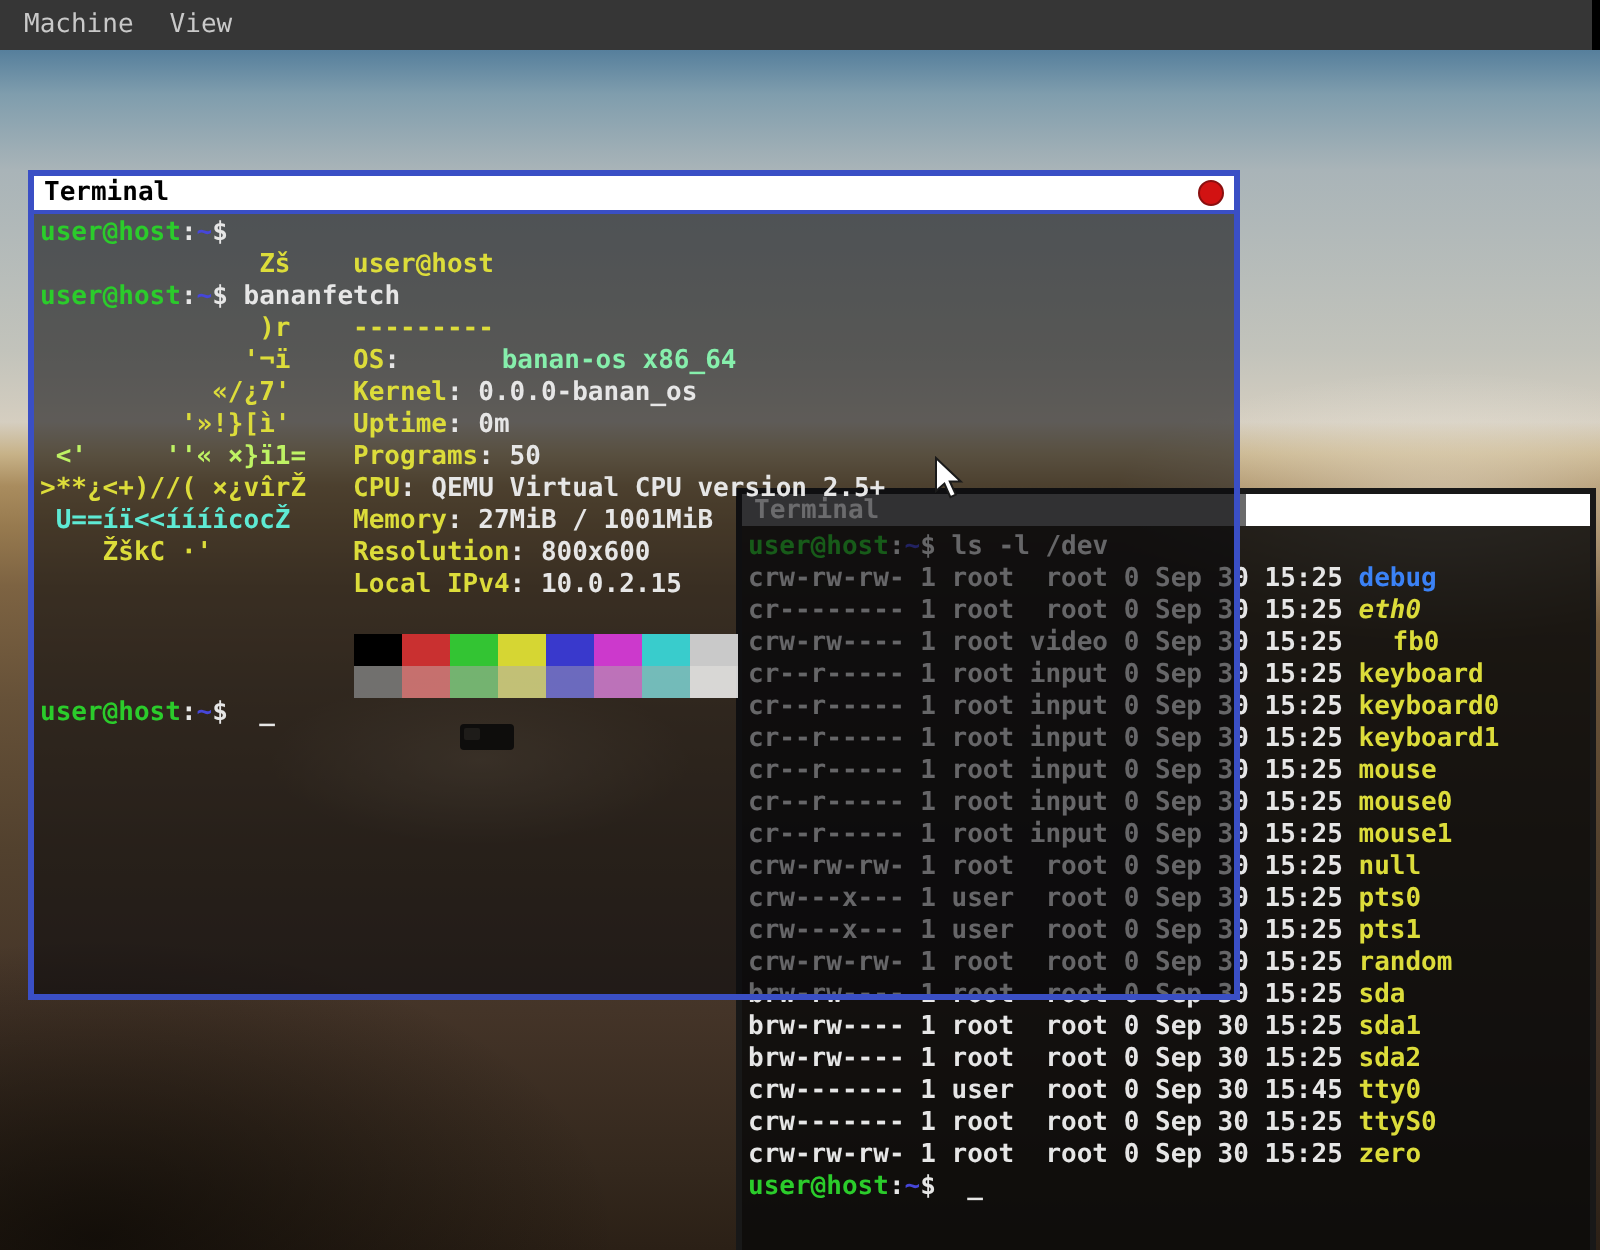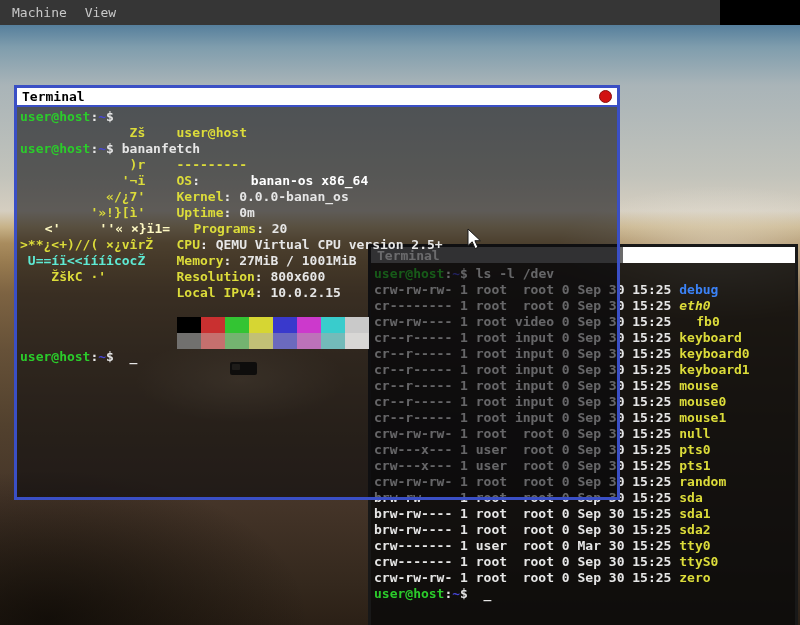--- a/index.html
+++ b/index.html
@@ -1,19 +1,19 @@
 <!DOCTYPE html>
 <html><head>
 <meta charset="utf-8">
 <style>
   html,body{margin:0;padding:0;}
   body{width:800px;height:625px;overflow:hidden;position:relative;background:#000;
        font-family:"DejaVu Sans Mono",monospace;}
   
-  .menubar{position:absolute;left:0;top:0;width:720px;height:25px;background:#363636;
+  .menubar{position:absolute;left:0;top:0;width:796px;height:25px;background:#363636;
            z-index:10;display:flex;align-items:center;gap:18px;padding-left:12px;box-sizing:border-box;}
   .menubar span{color:#c9c9c9;font:13px "DejaVu Sans Mono",monospace;cursor:default;}
   
   .wallpaper{position:absolute;left:0;top:25px;width:800px;height:600px;z-index:0;
     background-color:#52412e;
     background-image:
       radial-gradient(420px 240px at 6% 99%, rgba(12,9,5,0.78), rgba(12,9,5,0) 62%),
       radial-gradient(150px 60px at 240px 355px, rgba(195,172,138,0.28), rgba(195,172,138,0) 70%),
       radial-gradient(220px 90px at 90% 38%, rgba(246,244,238,0.5), rgba(246,244,238,0) 75%),
       linear-gradient(to bottom,
@@ -76,41 +76,41 @@
       <div class="row"><span style="color: rgb(230, 230, 230);">cr--r----- 1 root input 0 Sep 30 15:25 </span><span style="color: rgb(220, 220, 58);">mouse</span></div>
       <div class="row"><span style="color: rgb(230, 230, 230);">cr--r----- 1 root input 0 Sep 30 15:25 </span><span style="color: rgb(220, 220, 58);">mouse0</span></div>
       <div class="row"><span style="color: rgb(230, 230, 230);">cr--r----- 1 root input 0 Sep 30 15:25 </span><span style="color: rgb(220, 220, 58);">mouse1</span></div>
       <div class="row"><span style="color: rgb(230, 230, 230);">crw-rw-rw- 1 root  root 0 Sep 30 15:25 </span><span style="color: rgb(220, 220, 58);">null</span></div>
       <div class="row"><span style="color: rgb(230, 230, 230);">crw---x--- 1 user  root 0 Sep 30 15:25 </span><span style="color: rgb(220, 220, 58);">pts0</span></div>
       <div class="row"><span style="color: rgb(230, 230, 230);">crw---x--- 1 user  root 0 Sep 30 15:25 </span><span style="color: rgb(220, 220, 58);">pts1</span></div>
       <div class="row"><span style="color: rgb(230, 230, 230);">crw-rw-rw- 1 root  root 0 Sep 30 15:25 </span><span style="color: rgb(220, 220, 58);">random</span></div>
       <div class="row"><span style="color: rgb(230, 230, 230);">brw-rw---- 1 root  root 0 Sep 30 15:25 </span><span style="color: rgb(220, 220, 58);">sda</span></div>
       <div class="row"><span style="color: rgb(230, 230, 230);">brw-rw---- 1 root  root 0 Sep 30 15:25 </span><span style="color: rgb(220, 220, 58);">sda1</span></div>
       <div class="row"><span style="color: rgb(230, 230, 230);">brw-rw---- 1 root  root 0 Sep 30 15:25 </span><span style="color: rgb(220, 220, 58);">sda2</span></div>
-      <div class="row"><span style="color: rgb(230, 230, 230);">crw------- 1 user  root 0 Mar 30 15:25 </span><span style="color: rgb(220, 220, 58);">tty0</span></div>
+      <div class="row"><span style="color: rgb(230, 230, 230);">crw------- 1 user  root 0 Sep 30 15:45 </span><span style="color: rgb(220, 220, 58);">tty0</span></div>
       <div class="row"><span style="color: rgb(230, 230, 230);">crw------- 1 root  root 0 Sep 30 15:25 </span><span style="color: rgb(220, 220, 58);">ttyS0</span></div>
       <div class="row"><span style="color: rgb(230, 230, 230);">crw-rw-rw- 1 root  root 0 Sep 30 15:25 </span><span style="color: rgb(220, 220, 58);">zero</span></div>
       <div class="row"><span style="color: rgb(43, 204, 43);">user@host</span><span style="color: rgb(230, 230, 230);">:</span><span style="color: rgb(70, 70, 216);">~</span><span style="color: rgb(230, 230, 230);">$ </span><span style="color: rgb(230, 230, 230);"> </span><span style="color: rgb(230, 230, 230);">_</span></div>
     </div>
 </div>
 
 <div class="window t1">
   <div class="titlebar">
     <span>Terminal</span>
     <span class="closebtn"></span>
   </div>
   <div class="body" id="t1-body">
       <div class="row"><span style="color: rgb(43, 204, 43);">user@host</span><span style="color: rgb(230, 230, 230);">:</span><span style="color: rgb(70, 70, 216);">~</span><span style="color: rgb(230, 230, 230);">$ </span></div>
       <div class="row"><span class="art" style="color: rgb(220, 220, 58);">              Zš</span><span class="gap3"></span><span style="color: rgb(220, 220, 58);">user@host</span></div>
       <div class="row"><span style="color: rgb(43, 204, 43);">user@host</span><span style="color: rgb(230, 230, 230);">:</span><span style="color: rgb(70, 70, 216);">~</span><span style="color: rgb(230, 230, 230);">$ </span><span style="color: rgb(230, 230, 230);">bananfetch</span></div>
       <div class="row"><span class="art" style="color: rgb(220, 220, 58);">              )r</span><span class="gap3"></span><span style="color: rgb(220, 220, 58);">---------</span></div>
-      <div class="row"><span class="art" style="color: rgb(220, 220, 58);">             '¬ï</span><span class="gap3"></span><span style="color: rgb(220, 220, 58);">OS</span><span style="color: rgb(230, 230, 230);">: </span><span style="color: #ffffff; padding-left: 43px;">banan-os x86_64</span></div>
+      <div class="row"><span class="art" style="color: rgb(220, 220, 58);">             '¬ï</span><span class="gap3"></span><span style="color: rgb(220, 220, 58);">OS</span><span style="color: rgb(230, 230, 230);">: </span><span style="color: #86efac; padding-left: 43px;">banan-os x86_64</span></div>
       <div class="row"><span class="art" style="color: rgb(220, 220, 58);">           «/¿7'</span><span class="gap3"></span><span style="color: rgb(220, 220, 58);">Kernel</span><span style="color: rgb(230, 230, 230);">: </span><span style="color: rgb(230, 230, 230);">0.0.0-banan_os</span></div>
       <div class="row"><span class="art" style="color: rgb(220, 220, 58);">         '»!}[ì'</span><span class="gap3"></span><span style="color: rgb(220, 220, 58);">Uptime</span><span style="color: rgb(230, 230, 230);">: </span><span style="color: rgb(230, 230, 230);">0m</span></div>
-      <div class="row"><span class="art" style="color: #fef9c3; margin-left: 17px;"> &lt;'     ''« ×}ï1=</span><span class="gap3"></span><span style="color: rgb(220, 220, 58);">Programs</span><span style="color: rgb(230, 230, 230);">: </span><span style="color: rgb(230, 230, 230);">20</span></div>
+      <div class="row"><span class="art" style="color: #bef264;"> &lt;'     ''« ×}ï1=</span><span class="gap3"></span><span style="color: rgb(220, 220, 58);">Programs</span><span style="color: rgb(230, 230, 230);">: </span><span style="color: rgb(230, 230, 230);">50</span></div>
       <div class="row"><span class="art" style="color: rgb(220, 220, 58);">&gt;**¿&lt;+)//( ×¿vîrŽ</span><span class="gap3"></span><span style="color: rgb(220, 220, 58);">CPU</span><span style="color: rgb(230, 230, 230);">: </span><span style="color: rgb(230, 230, 230);">QEMU Virtual CPU version 2.5+</span></div>
       <div class="row"><span class="art" style="color: #5eead4;"> U==íï&lt;&lt;íííîcocŽ</span><span class="gap3"></span><span style="color: rgb(220, 220, 58);">Memory</span><span style="color: rgb(230, 230, 230);">: </span><span style="color: rgb(230, 230, 230);">27MiB / 1001MiB</span></div>
       <div class="row"><span class="art" style="color: rgb(220, 220, 58);">    ŽškC ·'</span><span class="gap3"></span><span style="color: rgb(220, 220, 58);">Resolution</span><span style="color: rgb(230, 230, 230);">: </span><span style="color: rgb(230, 230, 230);">800x600</span></div>
       <div class="row"><span class="art" style="color: rgb(220, 220, 58);"></span><span class="gap3"></span><span style="color: rgb(220, 220, 58);">Local IPv4</span><span style="color: rgb(230, 230, 230);">: </span><span style="color: rgb(230, 230, 230);">10.0.2.15</span></div>
       <div class="row"></div>
       <div class="row"><span class="pal"><i style="background: rgb(0, 0, 0);"></i><i style="background: rgb(201, 48, 48);"></i><i style="background: rgb(51, 196, 51);"></i><i style="background: rgb(214, 214, 51);"></i><i style="background: rgb(57, 57, 204);"></i><i style="background: rgb(204, 57, 204);"></i><i style="background: rgb(57, 204, 204);"></i><i style="background: rgb(201, 201, 201);"></i></span></div>
       <div class="row"><span class="pal"><i style="background: rgba(125, 125, 125, 0.85);"></i><i style="background: rgba(235, 130, 130, 0.8);"></i><i style="background: rgba(132, 214, 132, 0.8);"></i><i style="background: rgba(230, 230, 140, 0.8);"></i><i style="background: rgba(122, 122, 230, 0.8);"></i><i style="background: rgba(224, 132, 224, 0.8);"></i><i style="background: rgba(132, 224, 224, 0.8);"></i><i style="background: rgba(246, 246, 246, 0.85);"></i></span></div>
       <div class="row"><span style="color: rgb(43, 204, 43);">user@host</span><span style="color: rgb(230, 230, 230);">:</span><span style="color: rgb(70, 70, 216);">~</span><span style="color: rgb(230, 230, 230);">$ </span><span style="color: rgb(230, 230, 230);"> </span><span style="color: rgb(230, 230, 230);">_</span></div>
     </div>
 </div>

